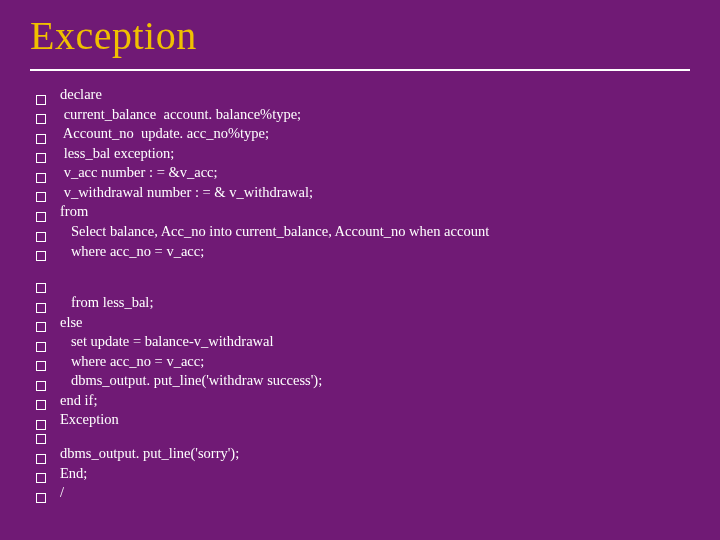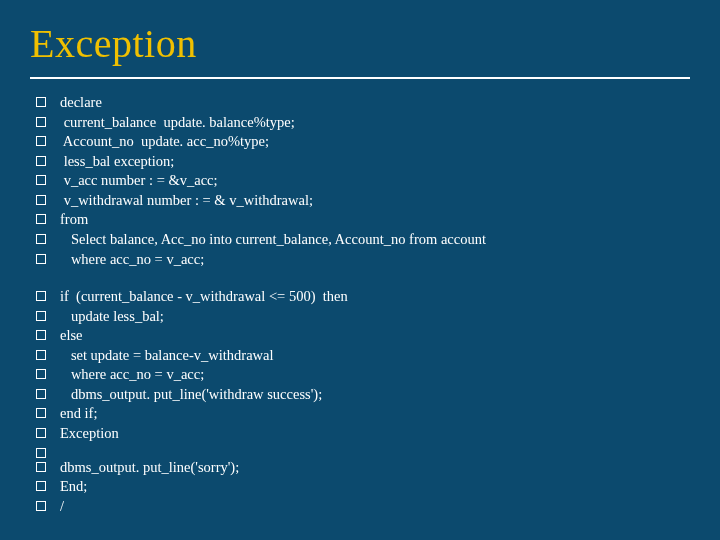--- a/index.html
+++ b/index.html
@@ -7,45 +7,45 @@
     padding: 0;
     width: 720px;
     height: 540px;
     background: #000;
     font-family: Georgia, 'Times New Roman', serif;
     overflow: hidden;
   }
   .slide {
     width: 720px;
     height: 540px;
-    background: #0c4a6e;
+    background: #701a75;
     position: relative;
     box-sizing: border-box;
-    padding: 20px 30px 20px 30px;
+    padding: 12px 30px 20px 30px;
   }
   .title {
     color: #f0c000;
     font-size: 40px;
     font-weight: normal;
     letter-spacing: 0.5px;
     margin: 0 0 6px 0;
     padding-bottom: 4px;
   }
   .rule {
     border: none;
     border-top: 2px solid #ffffff;
     margin: 0 0 14px 0;
     width: 100%;
   }
   .group {
     margin-bottom: 18px;
   }
   .line {
     display: flex;
-    align-items: flex-start;
+    align-items: flex-end;
     color: #ffffff;
     font-size: 14.5px;
     line-height: 1.35;
     font-family: Georgia, 'Times New Roman', serif;
   }
   .bullet {
     width: 10px;
     height: 10px;
     border: 1.2px solid #ffffff;
     box-sizing: border-box;
@@ -63,21 +63,21 @@
   <h1 class="title">Exception</h1>
   <hr class="rule">
 
   <div class="group">
     <div class="line">
         <span class="bullet"></span>
         <span class="txt">declare</span>
       </div>
     <div class="line">
         <span class="bullet"></span>
-        <span class="txt"> current_balance  update. balance%type;</span>
+        <span class="txt"> current_balance  account. balance%type;</span>
       </div>
     <div class="line">
         <span class="bullet"></span>
         <span class="txt"> Account_no  update. acc_no%type;</span>
       </div>
     <div class="line">
         <span class="bullet"></span>
         <span class="txt"> less_bal exception;</span>
       </div>
     <div class="line">
@@ -87,36 +87,35 @@
     <div class="line">
         <span class="bullet"></span>
         <span class="txt"> v_withdrawal number : = &amp; v_withdrawal;</span>
       </div>
     <div class="line">
         <span class="bullet"></span>
         <span class="txt">from</span>
       </div>
     <div class="line">
         <span class="bullet"></span>
-        <span class="txt">   Select balance, Acc_no into current_balance, Account_no from account</span>
+        <span class="txt">   Select balance, Acc_no into current_balance, Account_no when account</span>
       </div>
     <div class="line">
         <span class="bullet"></span>
         <span class="txt">   where acc_no = v_acc;</span>
       </div>
   </div>
 
   <div class="group">
     <div class="line">
         <span class="bullet"></span>
-        <span class="txt">if  (current_balance - v_withdrawal &lt;= 500)  then</span>
       </div>
     <div class="line">
         <span class="bullet"></span>
-        <span class="txt">   update less_bal;</span>
+        <span class="txt">   from less_bal;</span>
       </div>
     <div class="line">
         <span class="bullet"></span>
         <span class="txt">else</span>
       </div>
     <div class="line">
         <span class="bullet"></span>
         <span class="txt">   set update = balance-v_withdrawal</span>
       </div>
     <div class="line">

